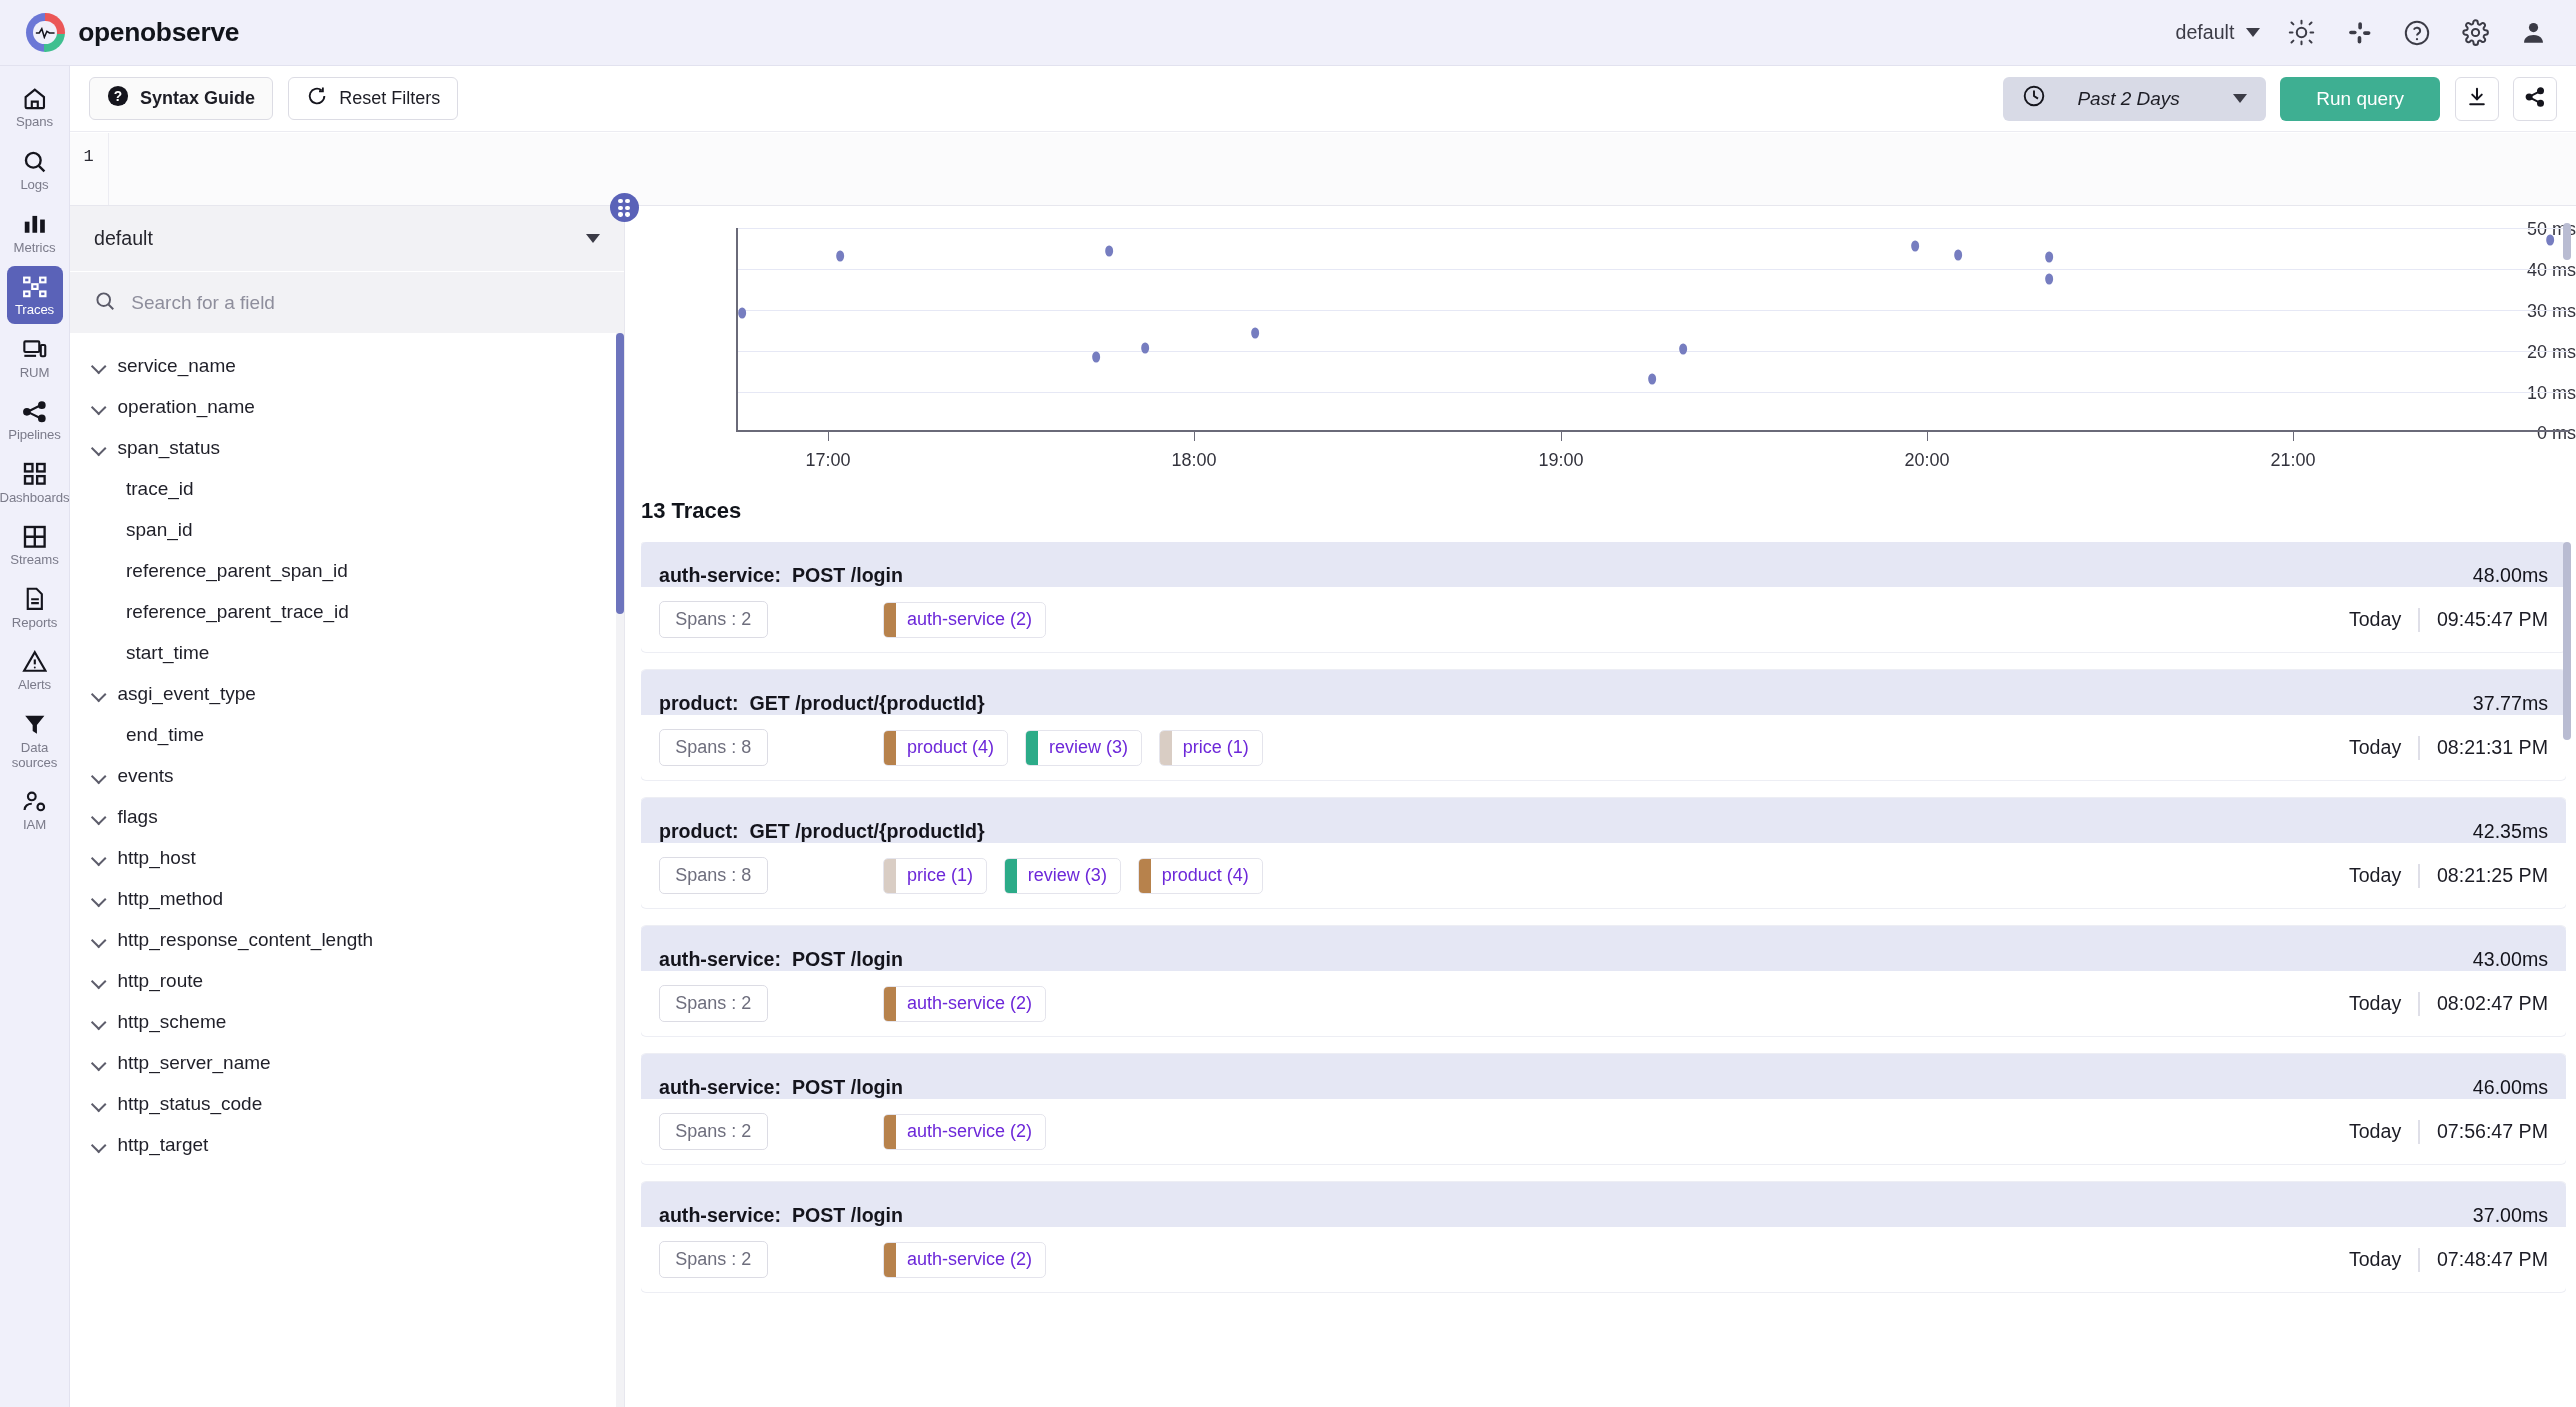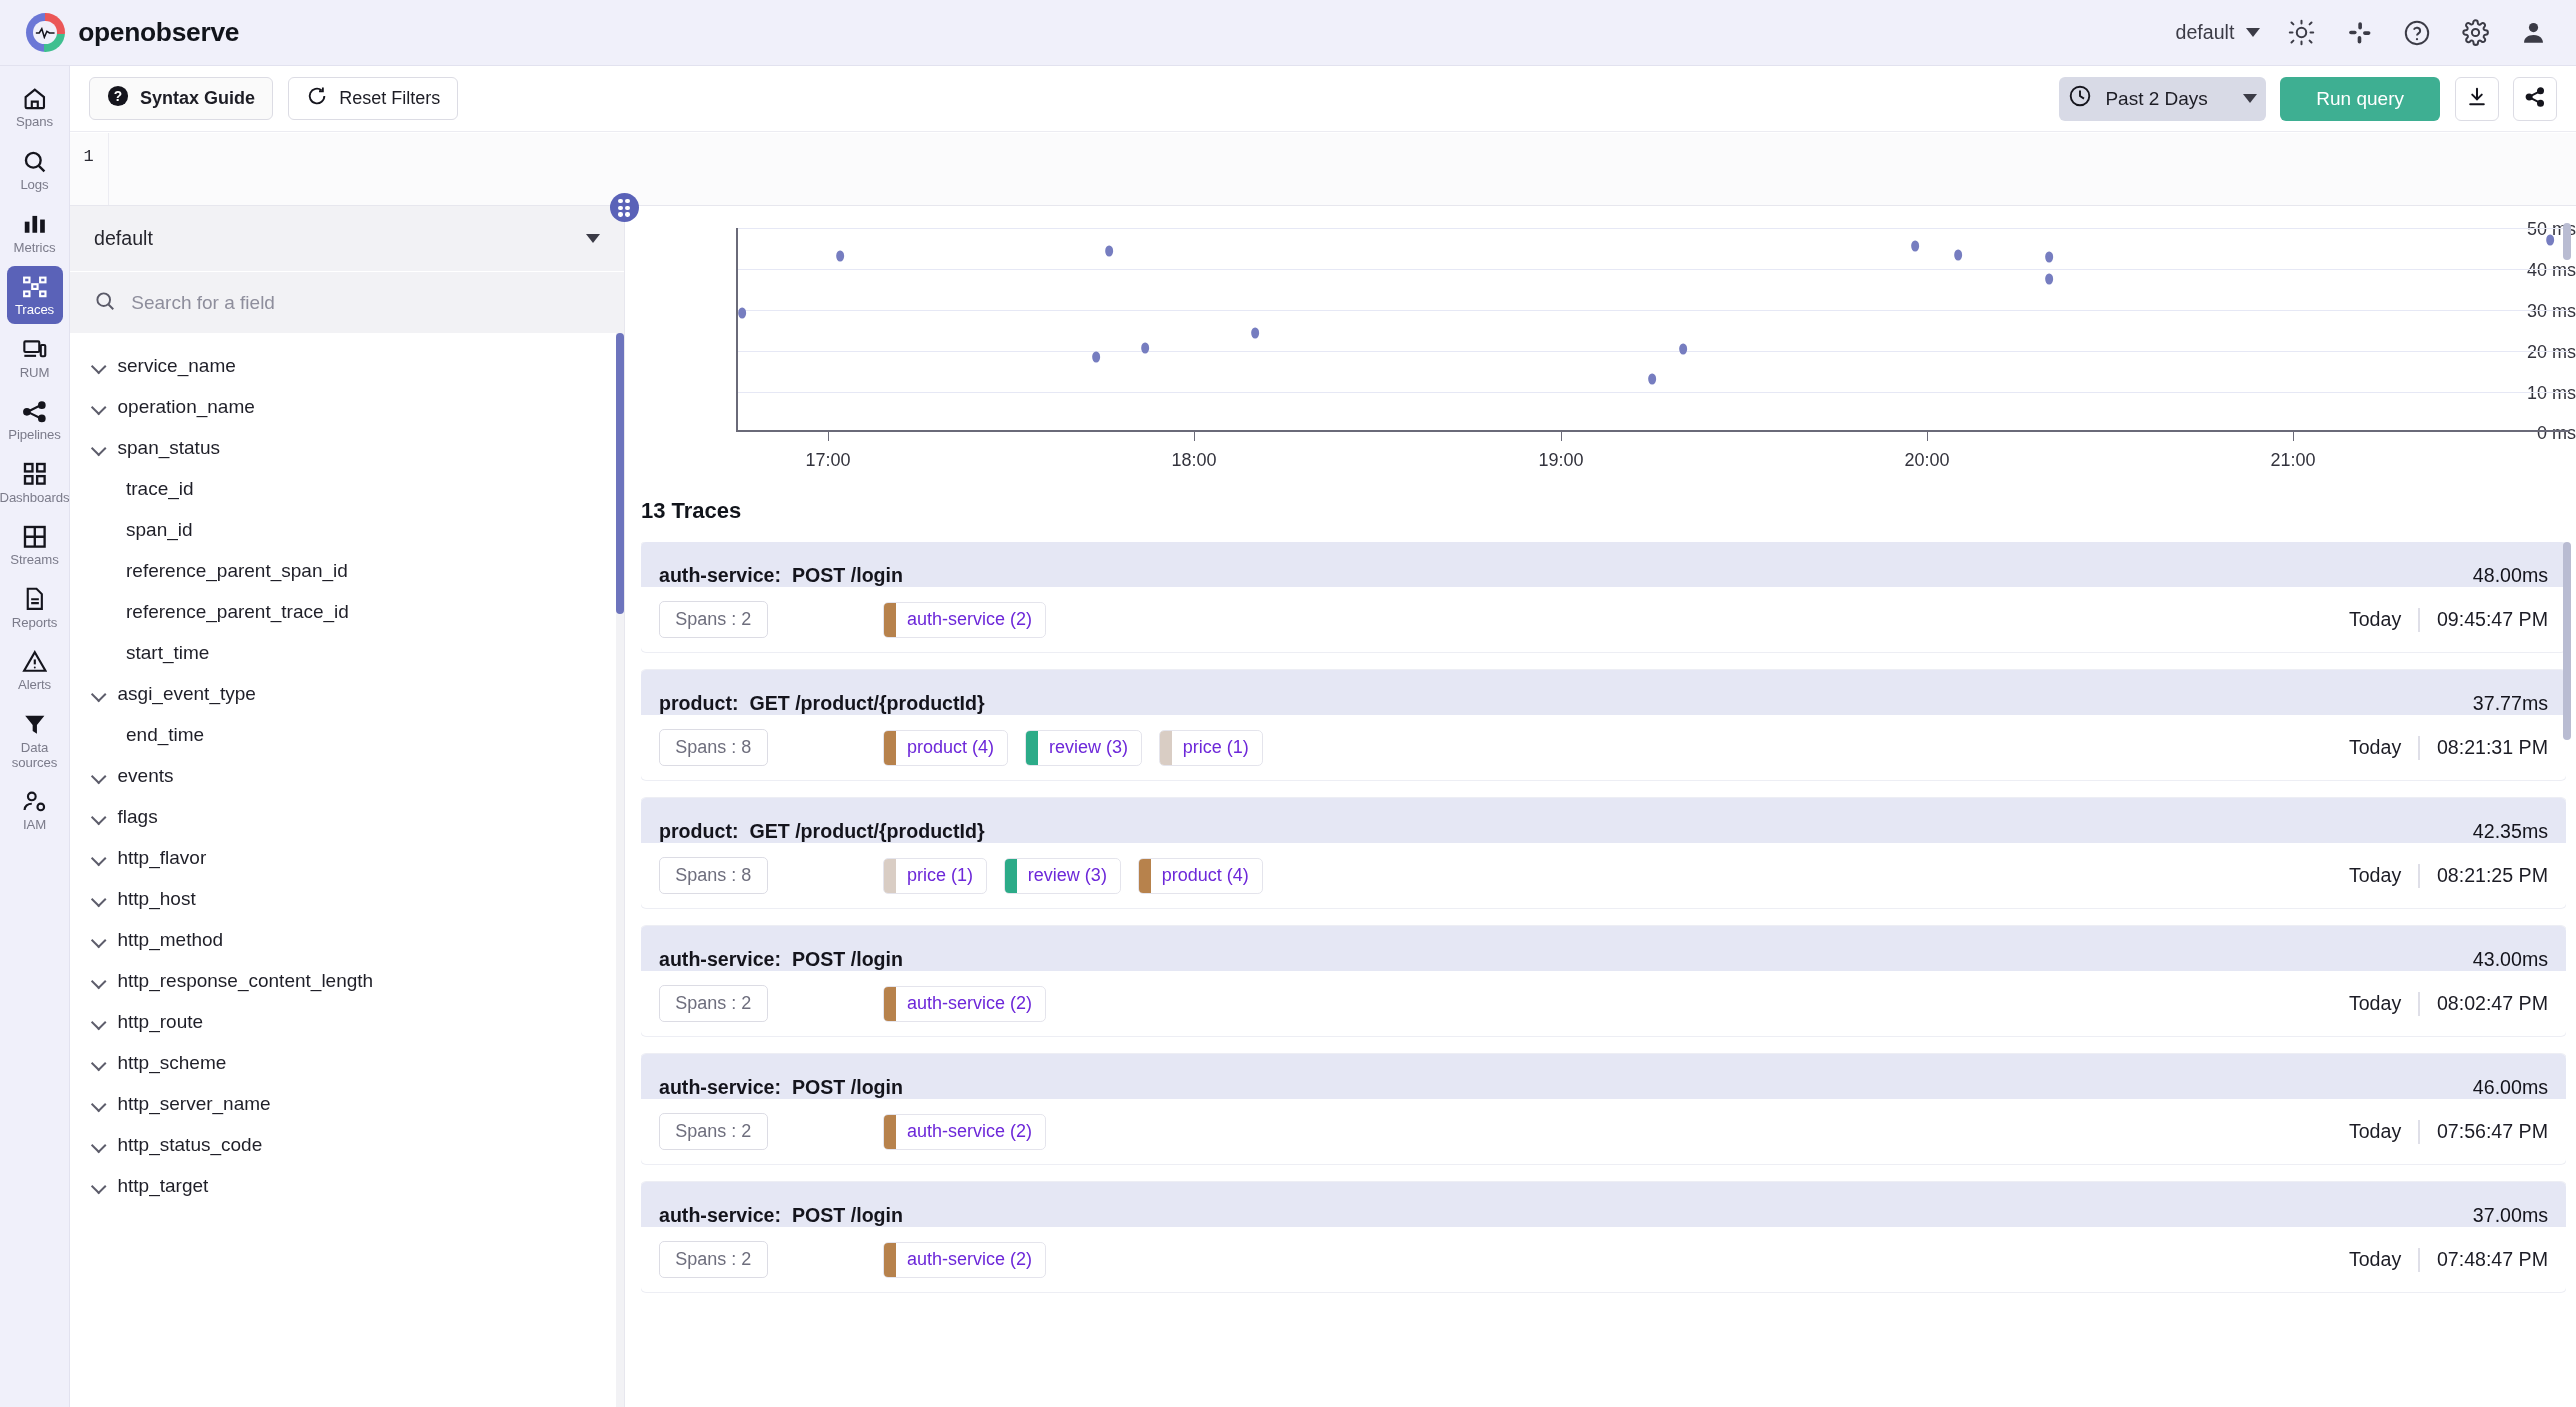--- a/index.html
+++ b/index.html
@@ -85,23 +85,23 @@
   }
   .btn-ghost {
     height: 43px; display: flex; align-items: center; gap: 11px;
     padding: 0 17px; border: 0.9px solid #dcdce4; border-radius: 6px;
     background: #fafafa; font-size: 18px; color: #1d1d25;
     font-weight: 600; cursor: pointer; white-space: nowrap;
   }
   .btn-ghost.plain { background: #ffffff; font-weight: 400; margin-left: 15.3px; }
   .qtoolbar-right { margin-left: auto; display: flex; align-items: center; gap: 14.5px; }
   .time-pick {
-    height: 44px; display: flex; align-items: center; gap: 13px;
-    padding: 0 9px; background: #d8dae6; border-radius: 6px;
-    font-size: 19px; color: #1d1d25; cursor: pointer;
+    height: 44px; display: flex; align-items: center; gap: 31px;
+    padding: 0 19px; background: #d8dae6; border-radius: 6px;
+    font-size: 19px; color: #1d1d25; cursor: pointer; font-style: italic;
   }
   .btn-run {
     height: 44px; padding: 0 36px; border-radius: 6px; border: none;
     background: #3eaf92; color: #ffffff; font-size: 19px;
     cursor: pointer; font-family: inherit;
   }
   .sq-btn {
     width: 44px; height: 44px; border: 0.9px solid #dcdce4; border-radius: 6px;
     background: #ffffff; display: flex; align-items: center; justify-content: center;
     cursor: pointer;
@@ -544,24 +544,20 @@
       <div class="field-row child">
         <span>end_time</span>
       </div>
       <div class="field-row">
         <span class="chev"></span>
         <span>events</span>
       </div>
       <div class="field-row">
         <span class="chev"></span>
         <span>flags</span>
-      </div>
-      <div class="field-row">
-        <span class="chev"></span>
-        <span>http_flavor</span>
       </div>
       <div class="field-row">
         <span class="chev"></span>
         <span>http_host</span>
       </div>
       <div class="field-row">
         <span class="chev"></span>
         <span>http_method</span>
       </div>
       <div class="field-row">

